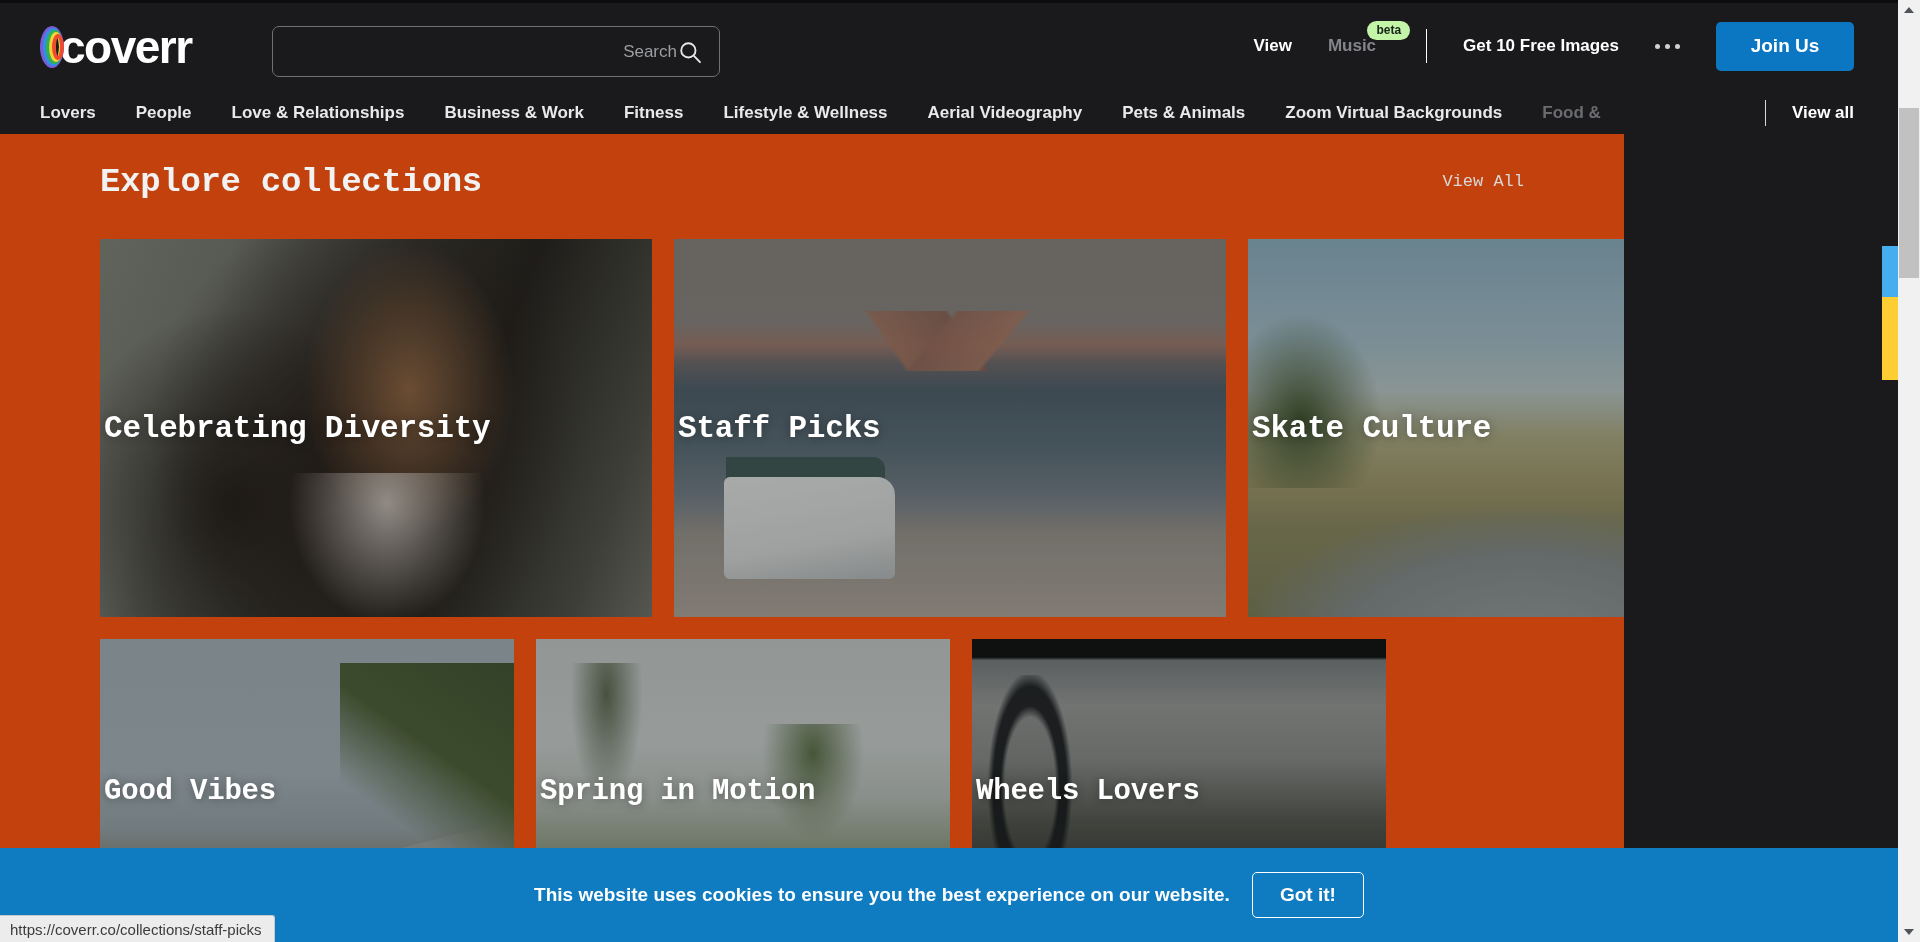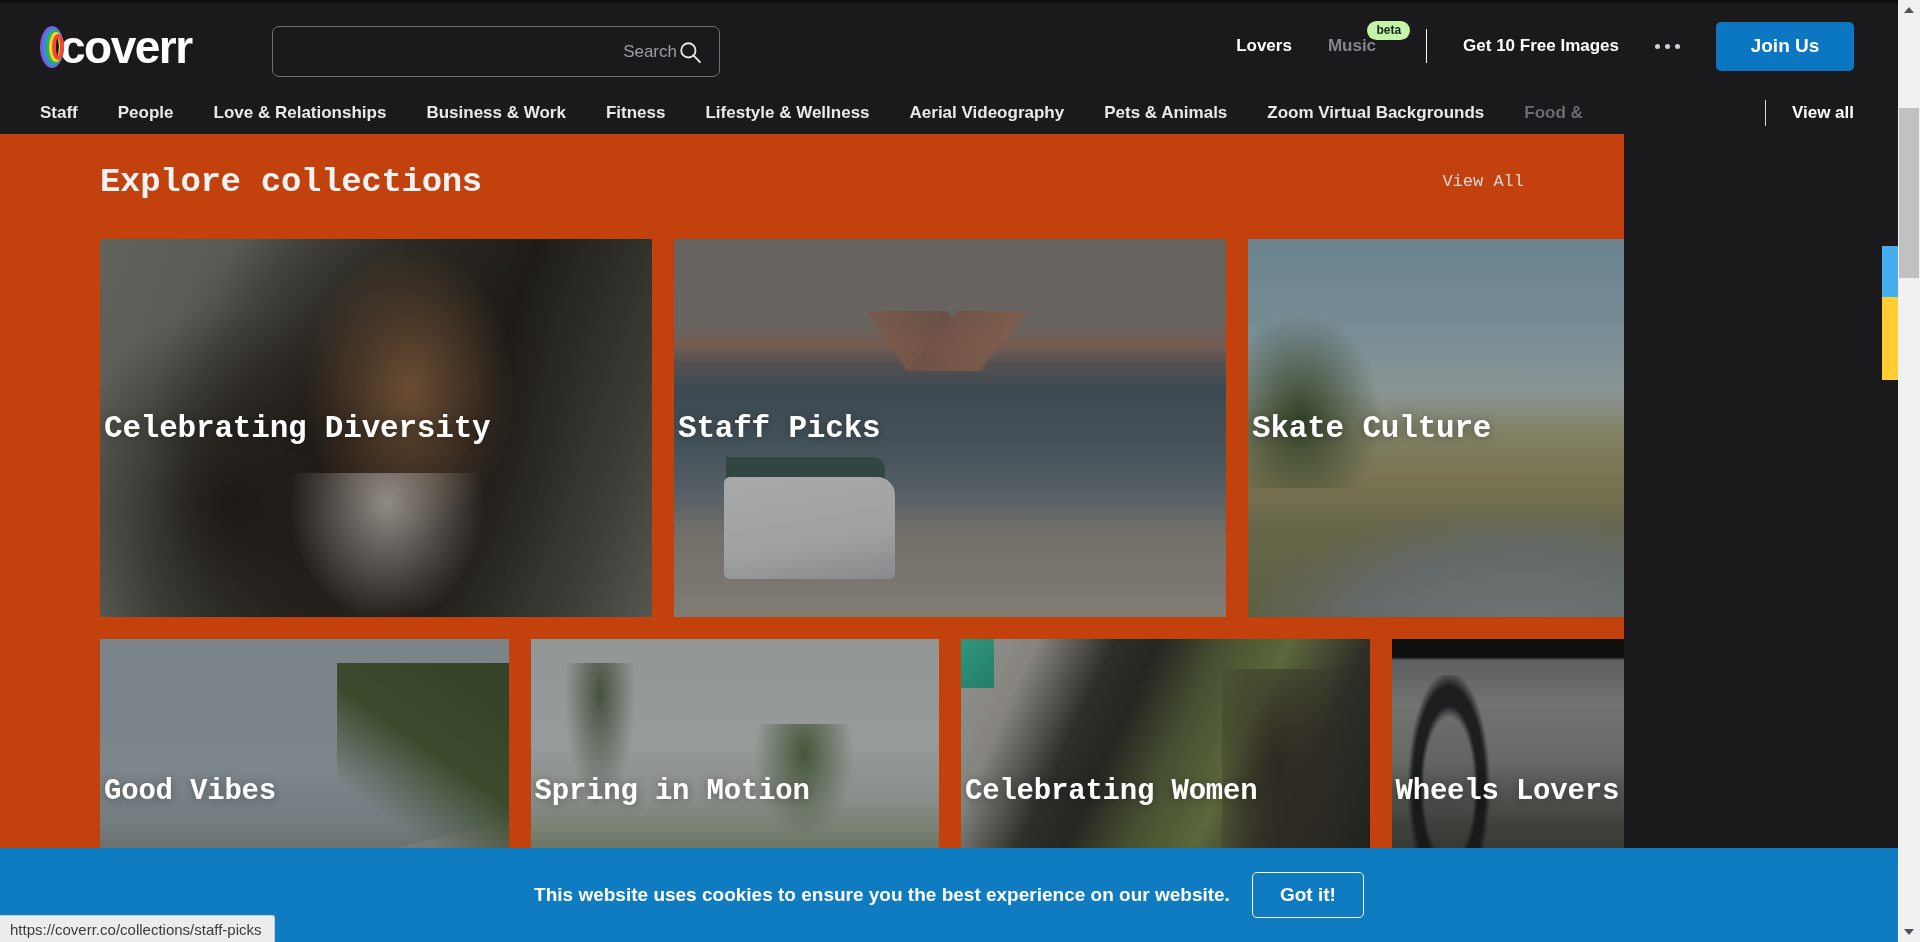--- a/index.html
+++ b/index.html
@@ -530,25 +530,20 @@
           </div>
         <div class="scrim"></div>
         <div class="card-label">Good Vibes</div>
       </div>
       <div class="card">
         <div class="photo ph-spring"></div>
         <div class="scrim"></div>
         <div class="card-label">Spring in Motion</div>
       </div>
       <div class="card">
-        <div class="photo ph-women"></div>
-        <div class="scrim"></div>
-        <div class="card-label">Celebrating Women</div>
-      </div>
-      <div class="card">
         <div class="photo ph-wheels"></div>
         <div class="scrim"></div>
         <div class="card-label">Wheels Lovers</div>
       </div>
     </div>
   </div>
 
   <div id="top-hairline"></div>
 
   <div id="header">
@@ -569,38 +564,38 @@
         <input class="search-input" type="text" placeholder="Search" style="">
         <span class="search-icon">
           <svg viewBox="0 0 24 24" width="26" height="26" fill="none" stroke="currentColor" stroke-width="1.7">
             <circle cx="10.5" cy="10.5" r="6.6"></circle>
             <line x1="15.6" y1="15.6" x2="21.2" y2="21.4" stroke-linecap="round"></line>
           </svg>
         </span>
       </div>
 
       <div class="header-right">
-        <div class="hr-link">Lovers</div>
+        <div class="hr-link">View</div>
         <div class="hr-link muted">
           <span>Music</span>
           <span class="beta-badge">beta</span>
         </div>
         <div class="hr-divider"></div>
         <div class="hr-link">Get 10 Free Images</div>
         <div class="dots-btn">
           <span></span>
             <span></span>
             <span></span>
         </div>
         <button class="join-btn">Join Us</button>
       </div>
     </div>
 
     <div class="cat-nav">
-      <div class="cat-item">Staff</div>
+      <div class="cat-item">Lovers</div>
       <div class="cat-item">People</div>
       <div class="cat-item">Love &amp; Relationships</div>
       <div class="cat-item">Business &amp; Work</div>
       <div class="cat-item">Fitness</div>
       <div class="cat-item">Lifestyle &amp; Wellness</div>
       <div class="cat-item">Aerial Videography</div>
       <div class="cat-item">Pets &amp; Animals</div>
       <div class="cat-item">Zoom Virtual Backgrounds</div>
       <div class="cat-item fade">Food &amp;</div>
 

